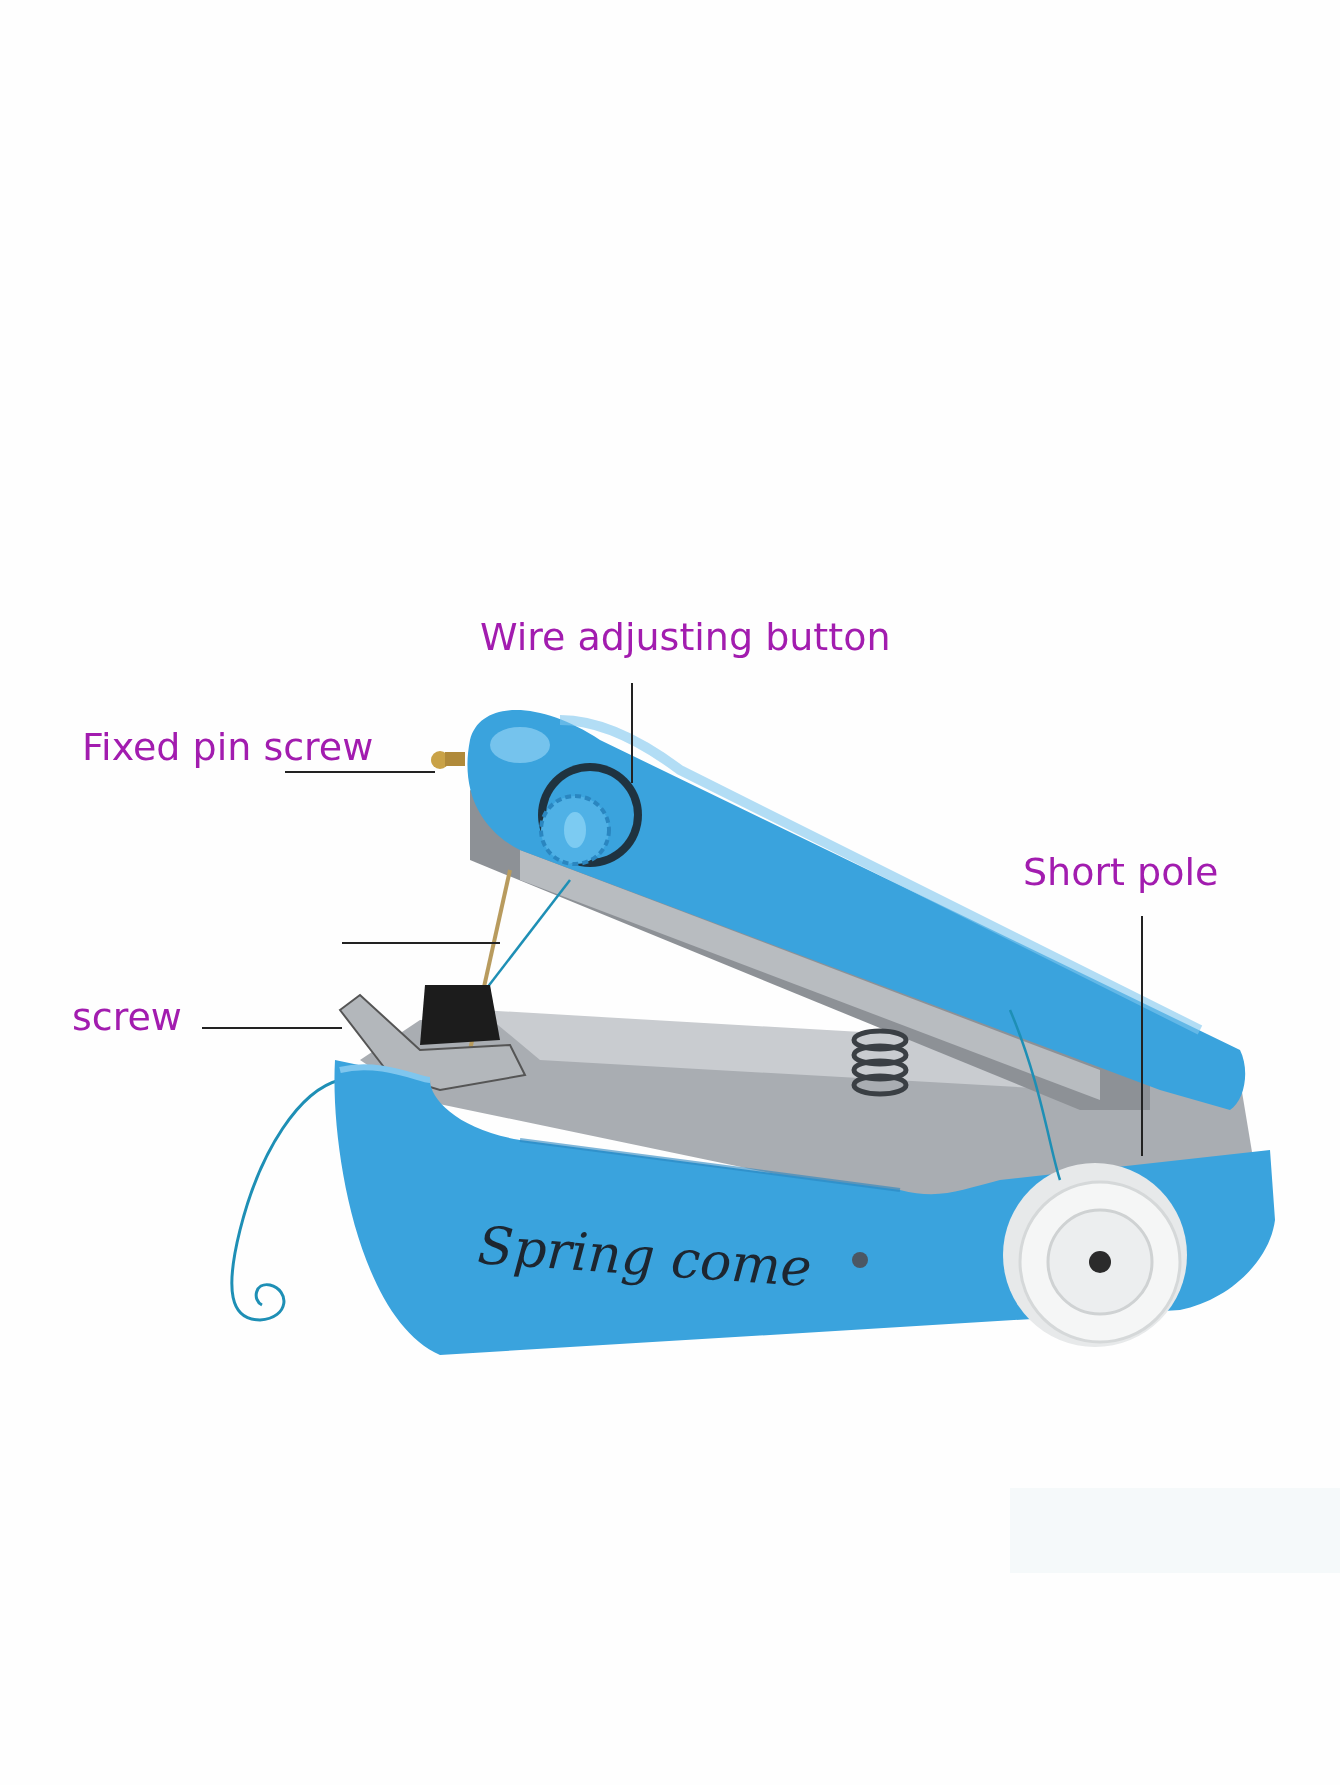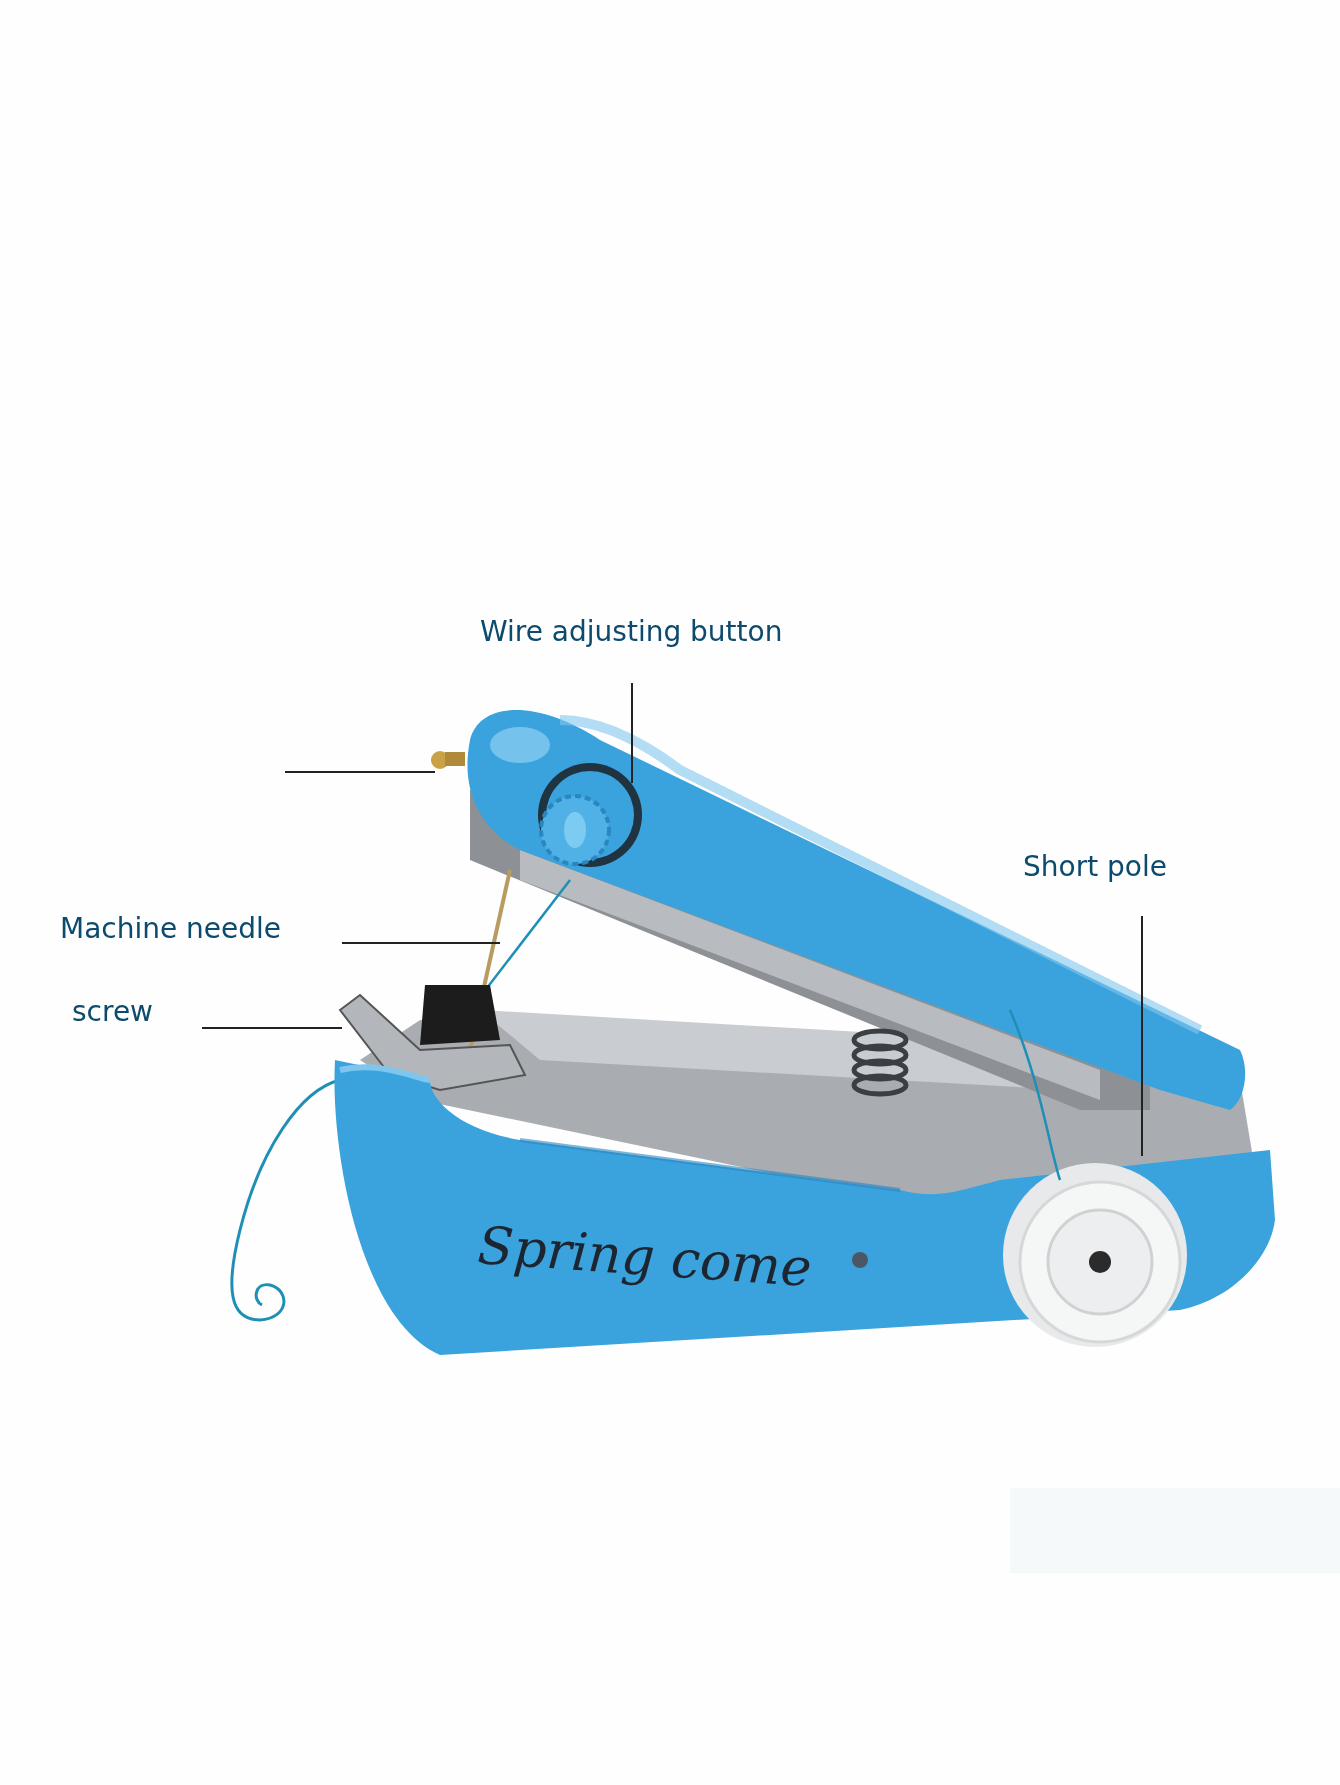--- a/index.html
+++ b/index.html
@@ -1,17 +1,17 @@
 <!DOCTYPE html>
 <html><head>
 <meta charset="utf-8">
 <style>
   html, body { margin: 0; padding: 0; background: #fefefe; }
   .canvas { position: relative; width: 1340px; height: 1785px; overflow: hidden; background: #fefefe; font-family: "DejaVu Sans", sans-serif; }
-  .label { position: absolute; color: #0c4a6e; font-size: 28px; white-space: nowrap; letter-spacing: 0px; }
+  .label { position: absolute; color: #a21caf; font-size: 38px; white-space: nowrap; letter-spacing: 0px; }
   .leader { position: absolute; background: #222; }
   svg.product { position: absolute; left: 0; top: 0; }
   .brand { position: absolute; font-family: "DejaVu Serif", serif; font-style: italic; font-size: 52px; color: #1d2630; transform: rotate(4deg); transform-origin: left center; white-space: nowrap; }
   .artifact { position: absolute; left: 1010px; top: 1488px; width: 330px; height: 85px; background: #f5f9fa; }
 </style>
 </head>
 <body>
 
 <div class="canvas">
 
@@ -67,25 +67,25 @@
     <path d="M1010 1010 C1040 1080 1050 1150 1060 1180" fill="none" stroke="#1e8fb5" stroke-width="2.5"></path>
 
     <circle cx="860" cy="1260" r="8" fill="#4b5763"></circle>
   </svg>
 
   <div class="brand" style="left:478px; top:1215px;">Spring come</div>
 
   <div class="label" style="left:480px; top:615px;">Wire adjusting button</div>
   <div class="leader" style="left:631px; top:683px; width:2px; height:100px;"></div>
 
+  <div class="label" style="left:82px; top:725px;">Fixed pin screw</div>
   <div class="leader" style="left:285px; top:771px; width:150px; height:2px;"></div>
 
   <div class="label" style="left:1023px; top:850px;">Short pole</div>
   <div class="leader" style="left:1141px; top:916px; width:2px; height:240px;"></div>
 
-  <div class="label" style="left:60px; top:912px;">Machine needle</div>
   <div class="leader" style="left:342px; top:942px; width:158px; height:2px;"></div>
 
   <div class="label" style="left:72px; top:995px;">screw</div>
   <div class="leader" style="left:202px; top:1027px; width:140px; height:2px;"></div>
 
   <div class="artifact"></div>
 </div>
 
 </body></html>

